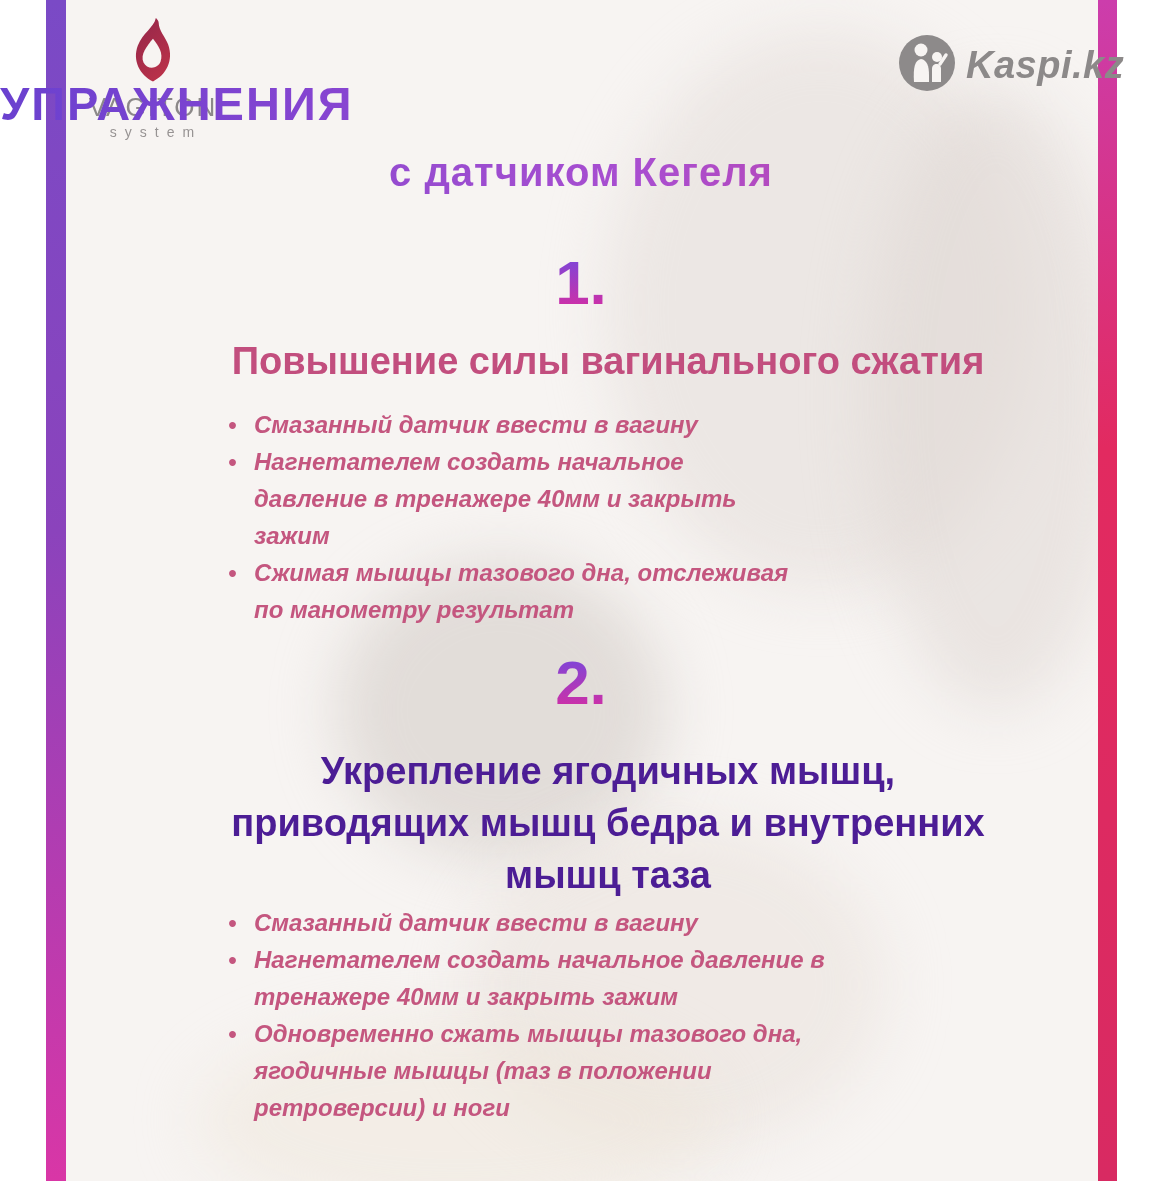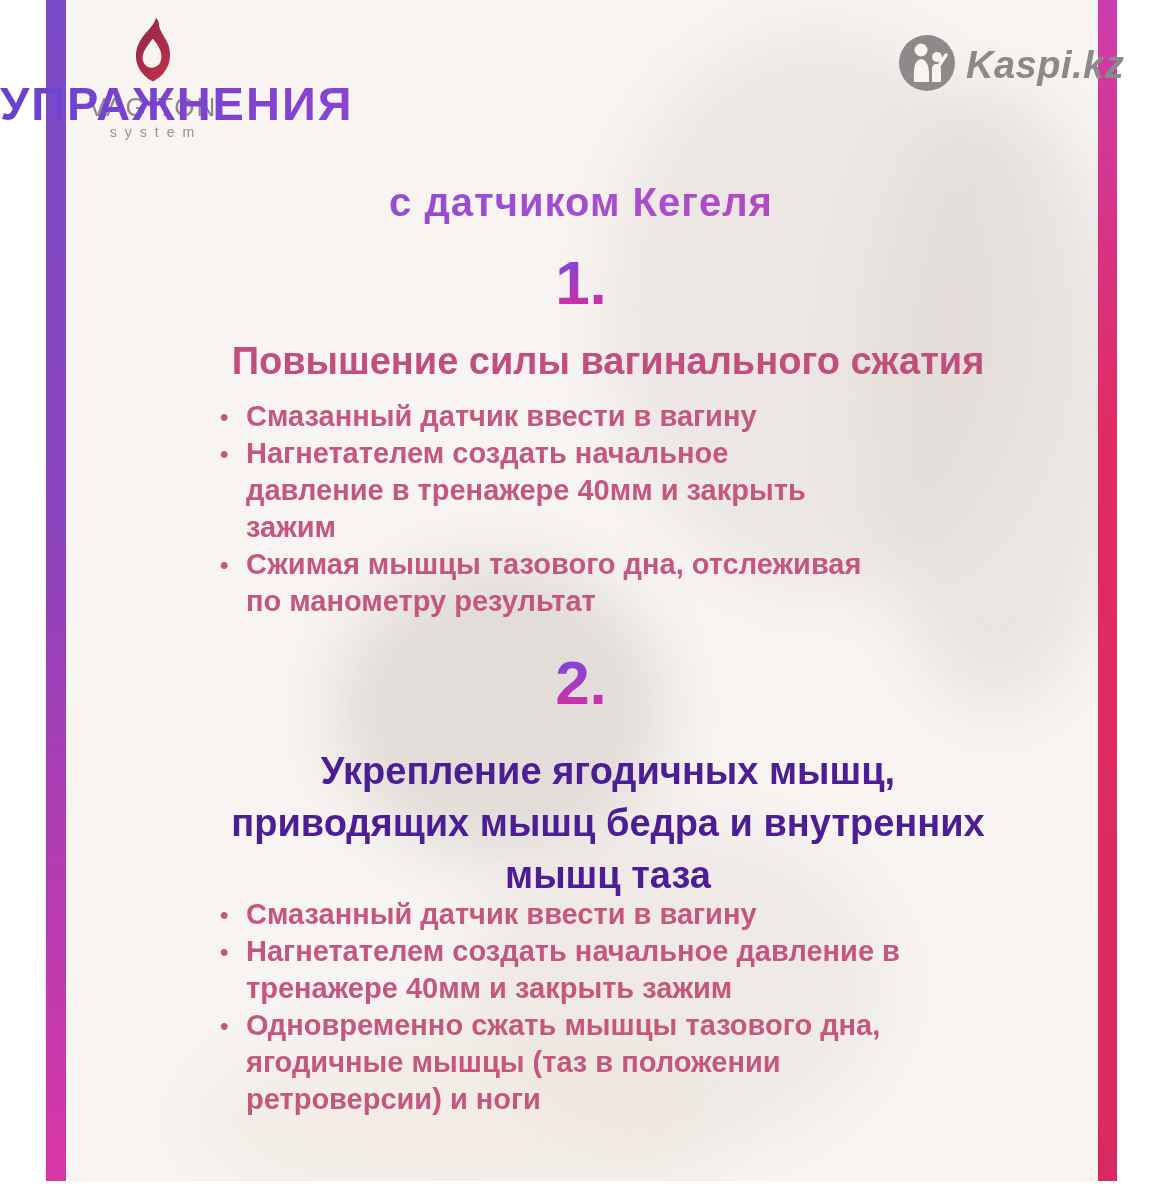--- a/index.html
+++ b/index.html
@@ -32,41 +32,41 @@
   .watermark{position:absolute;left:898px;top:34px;display:flex;align-items:center;gap:10px;z-index:5;font-style:italic;}
   .watermark-label{color:#8c8989;font-size:38px;font-weight:700;letter-spacing:0.5px;}
   .grad-text{
     background:linear-gradient(90deg,#6a41cf 0%,#9747d2 45%,#c738a8 72%,#e02d6c 100%);
     -webkit-background-clip:text;background-clip:text;
     -webkit-text-fill-color:transparent;color:transparent;
   }
   .grad-text-sub{
     background:linear-gradient(90deg,#7647cf 0%,#a94ed0 55%,#d03f8e 100%);
     -webkit-background-clip:text;background-clip:text;
-    -webkit-text-fill-color:transparent;color:transparent;margin-top:30px;
+    -webkit-text-fill-color:transparent;color:transparent;
   }
   .grad-num{
     background:linear-gradient(180deg,#7e46d8 10%,#cf2fa6 90%);
     -webkit-background-clip:text;background-clip:text;
     -webkit-text-fill-color:transparent;color:transparent;
   }
   .page-title{position:absolute;left:0;top:76px;width:100%;text-align:left;
     font-size:47px;font-weight:700;letter-spacing:2px;}
   .page-subtitle{position:absolute;left:0;top:150px;width:100%;text-align:center;
     font-size:40px;font-weight:700;letter-spacing:1px;}
   .section-number{position:absolute;left:0;width:100%;text-align:center;
     font-size:62px;font-weight:700;line-height:1;}
   .num-1{top:252px;}
   .num-2{top:652px;}
   .section-heading{position:absolute;left:66px;width:1084px;text-align:center;
     font-weight:700;color:#c24e7e;white-space:pre-line;}
   .heading-1{top:338px;font-size:38px;line-height:46px;}
   .heading-2{top:745px;font-size:38px;line-height:52px;color:#4c1d95;}
-  .bullet-list{position:absolute;margin:0;padding:0;list-style:none;color:#c4567f;
-    font-size:29px;font-weight:700;line-height:37px;}
+  .bullet-list{position:absolute;margin:8px;padding:0;list-style:none;color:#c4567f;
+    font-size:24px;font-weight:700;line-height:37px;font-style:italic;}
   .list-1{left:246px;top:398px;width:720px;}
   .list-2{left:246px;top:896px;width:880px;}
   .bullet-list li{position:relative;white-space:pre-line;margin:0;}
   .bullet-list li::before{
     content:"\2022";position:absolute;left:-26px;top:0px;
     font-size:24px;color:#c4567f;
   }
   .bottom-strip{position:absolute;left:0;top:1181px;width:1162px;height:19px;background:#ffffff;z-index:4;}
 </style>
 </head>

